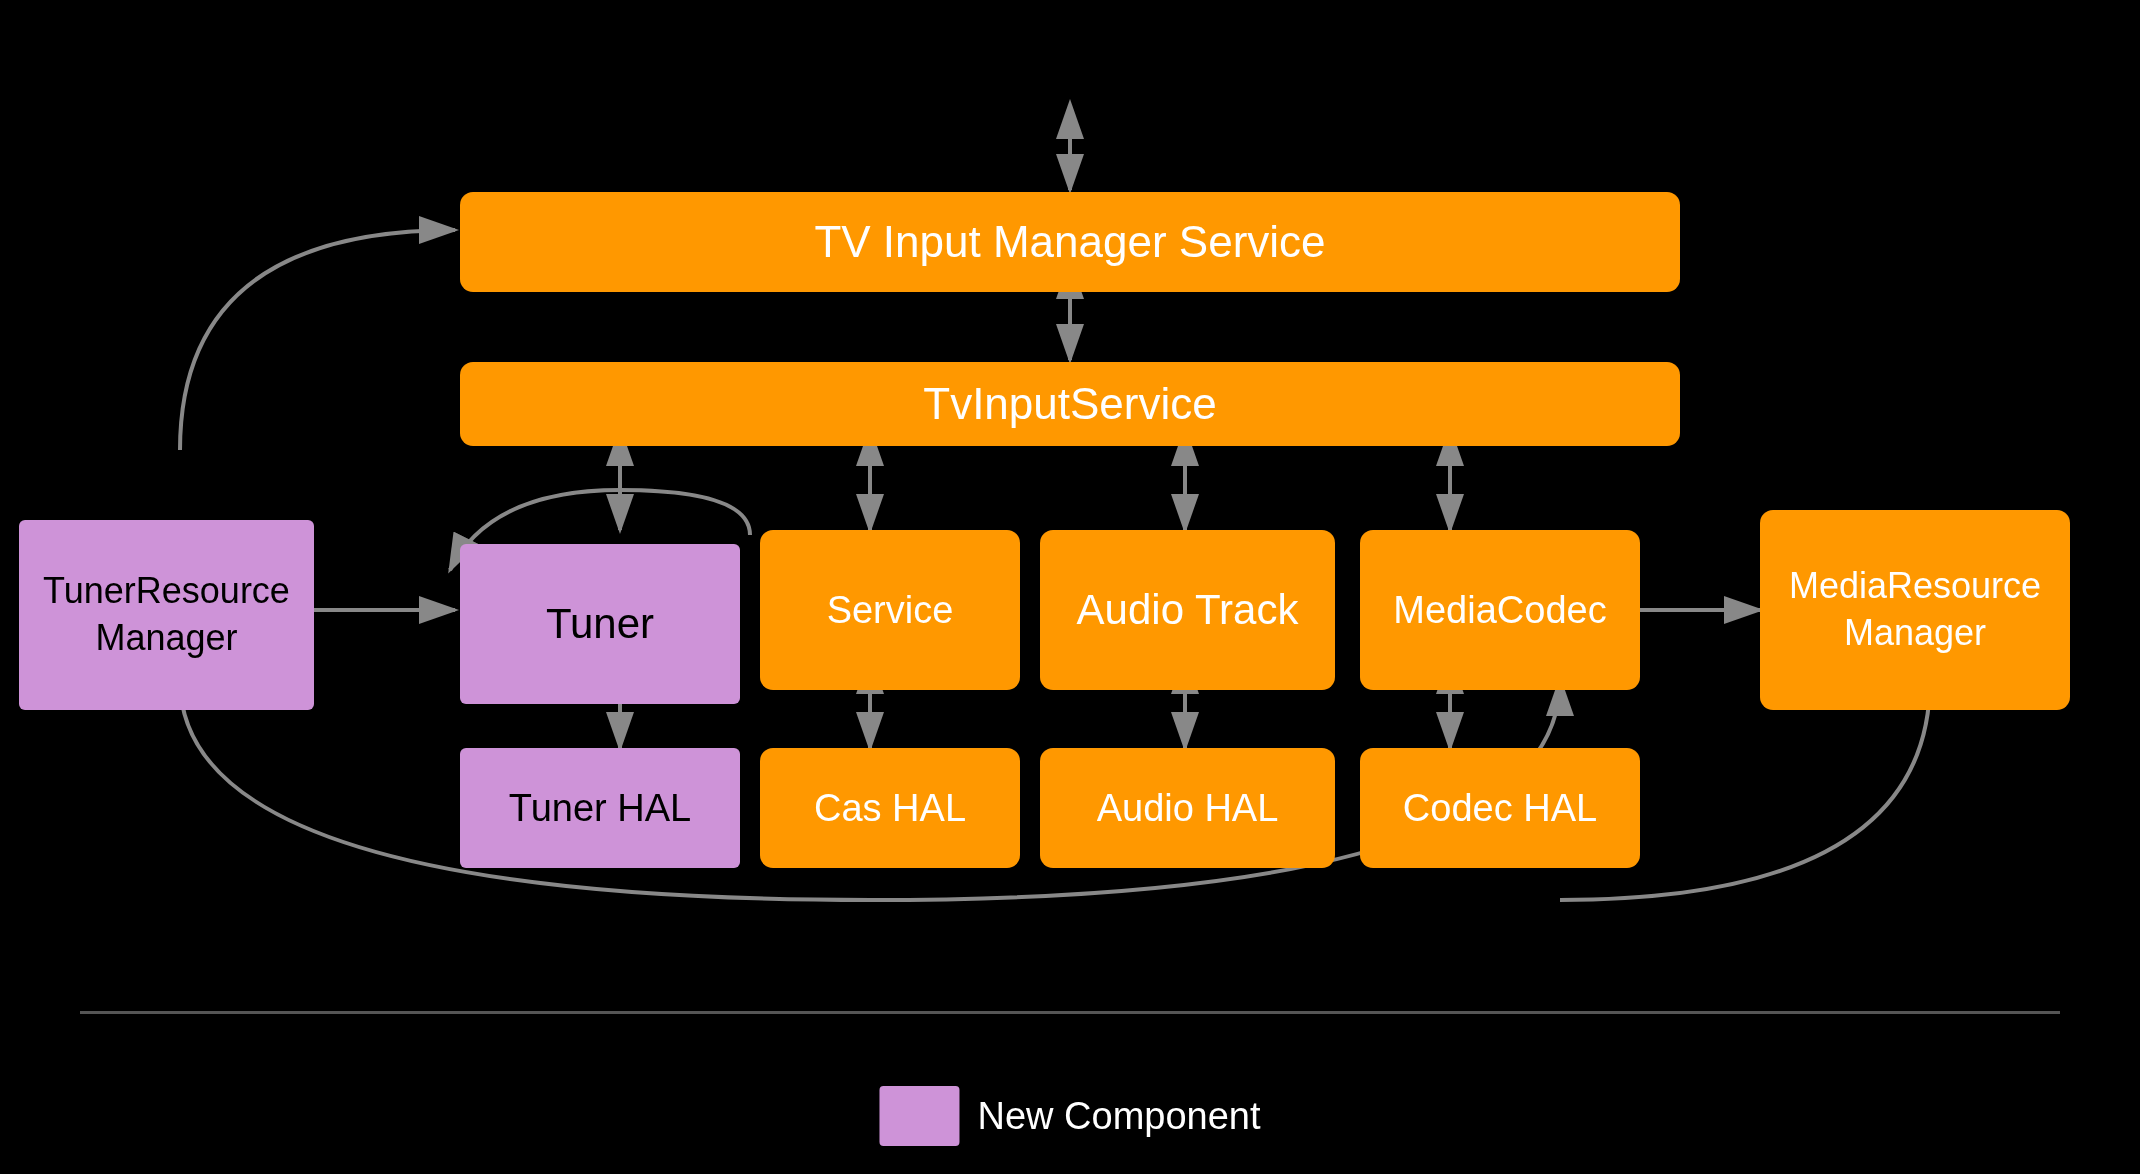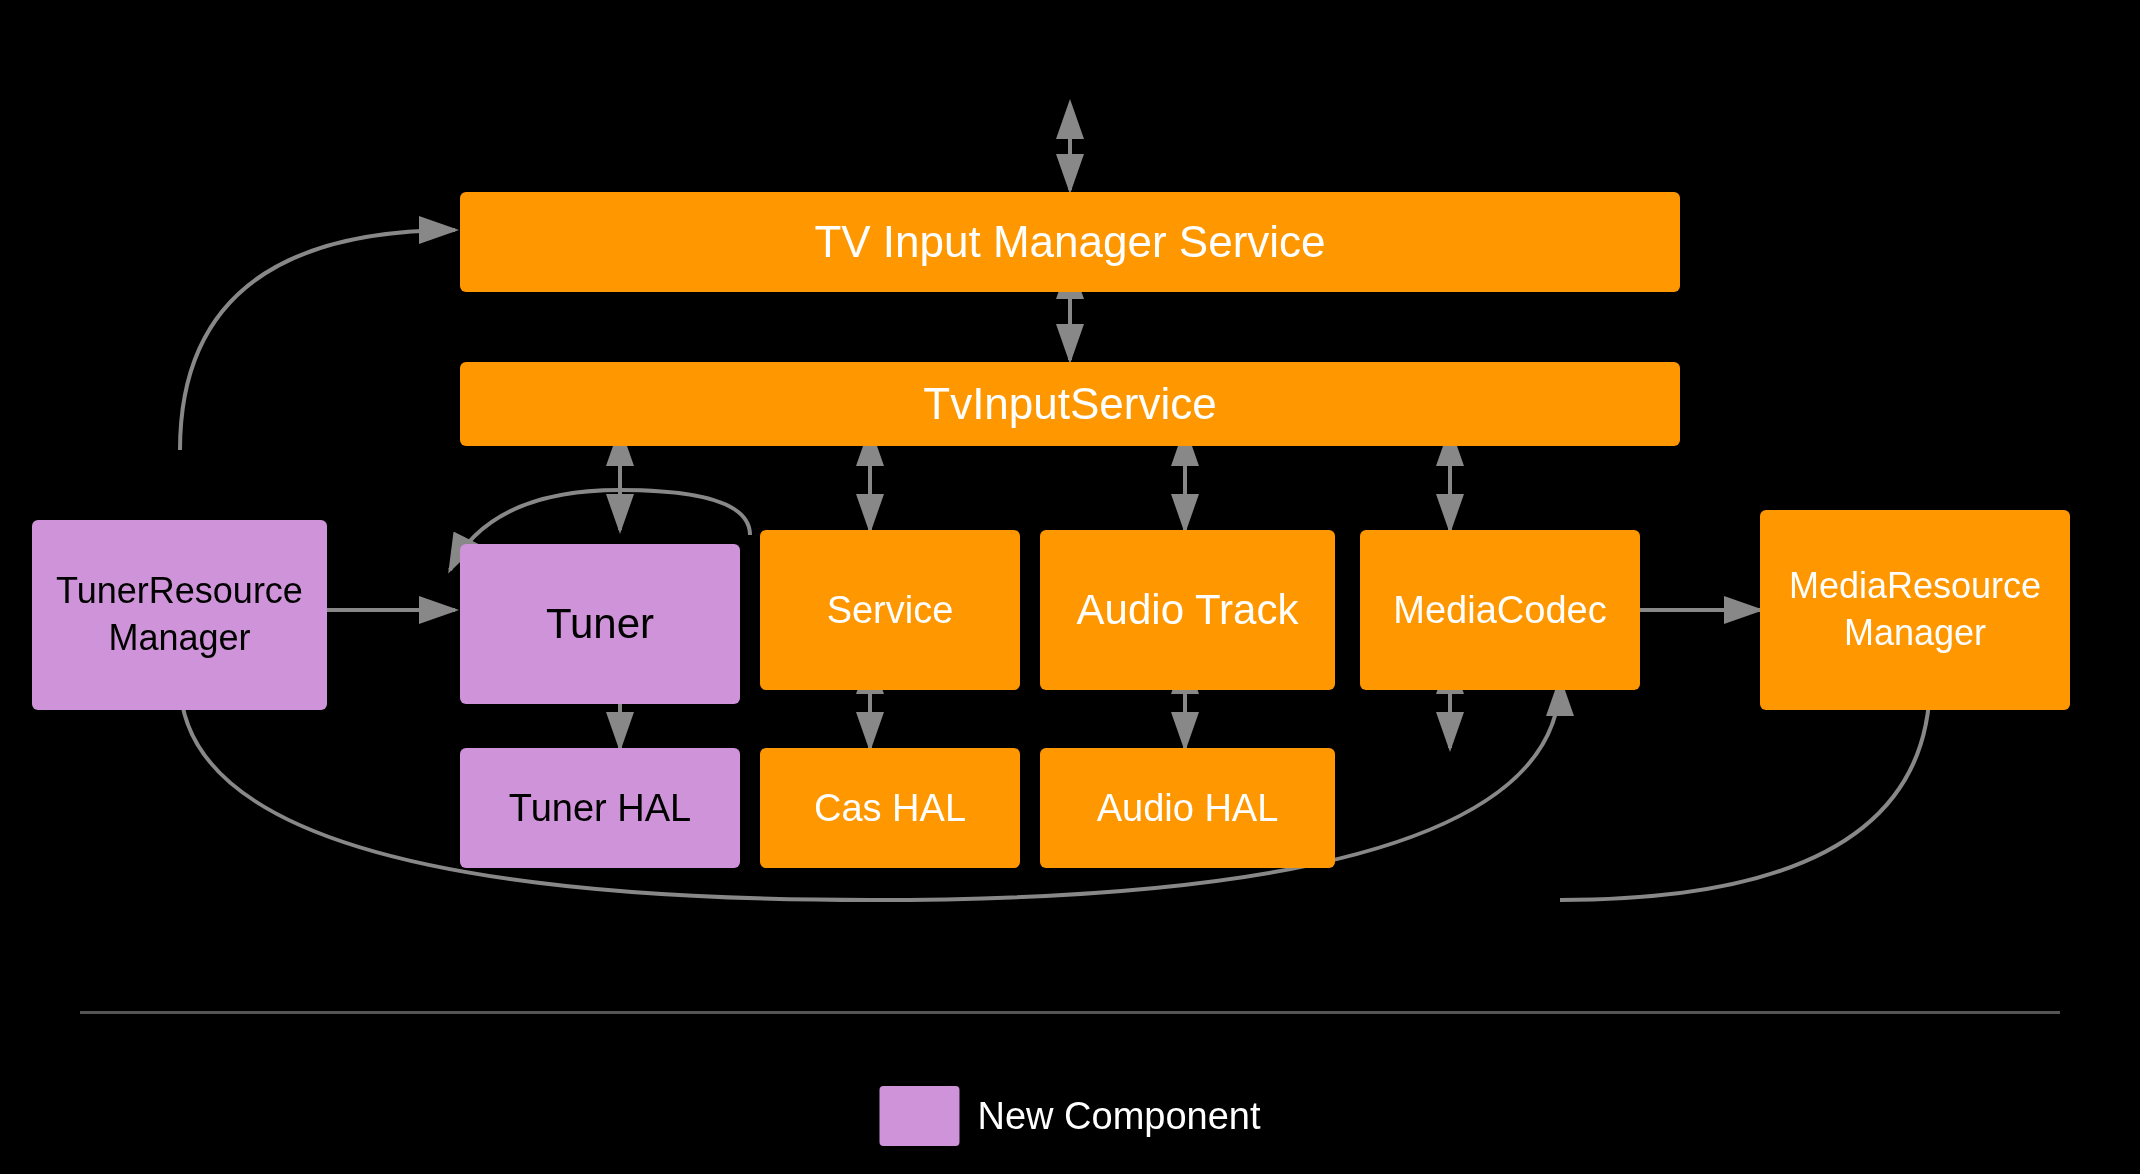--- a/index.html
+++ b/index.html
@@ -32,21 +32,21 @@
       display: flex;
       align-items: center;
       justify-content: center;
       text-align: center;
       font-size: 38px;
       font-weight: 500;
       color: #fff;
       border-radius: 6px;
     }
 
-    .box-orange { background: #FF9800; }
+    .box-orange { background: #FF9800; border-radius: 13px; }
     .box-purple { background: #CE93D8; color: #000; }
     .box-cyan   { background: #00BCD4; }
 
     
     .legend {
       position: absolute;
       bottom: 28px;
       left: 50%;
       transform: translateX(-50%);
       display: flex;
@@ -126,21 +126,21 @@
 
     <path d="M 1930 680 Q 1930 900 1560 900" stroke="#888" stroke-width="4" fill="none"></path>
 
   </svg>
 
 
   <div class="box box-orange" style="left:460px; top:192px; width:1220px; height:100px; font-size:44px;">TV Input Manager Service</div>
 
   <div class="box box-orange" style="left:460px; top:362px; width:1220px; height:84px; font-size:44px;">TvInputService</div>
 
-  <div class="box box-purple" style="left:32px; top:520px; width:295px; height:190px; font-size:36px; line-height:1.3;">
+  <div class="box box-purple" style="left:19px; top:520px; width:295px; height:190px; font-size:36px; line-height:1.3;">
     TunerResource<br>Manager
   </div>
 
   <div class="box box-purple" style="left:460px; top:530px; width:280px; height:160px; font-size:42px;margin-top:14px;">Tuner</div>
 
   <div class="box box-orange" style="left:760px; top:530px; width:260px; height:160px; font-size:38px;">Service</div>
 
   <div class="box box-orange" style="left:1040px; top:530px; width:295px; height:160px; font-size:42px;">Audio Track</div>
 
   <div class="box box-orange" style="left:1360px; top:530px; width:280px; height:160px; font-size:38px;">MediaCodec</div>
@@ -148,20 +148,21 @@
   <div class="box box-orange" style="left:1760px; top:510px; width:310px; height:200px; font-size:36px; line-height:1.3;">
     MediaResource<br>Manager
   </div>
 
   <div class="box box-purple" style="left:460px; top:748px; width:280px; height:120px; font-size:38px;">Tuner HAL</div>
 
   <div class="box box-orange" style="left:760px; top:748px; width:260px; height:120px; font-size:38px;">Cas HAL</div>
 
   <div class="box box-orange" style="left:1040px; top:748px; width:295px; height:120px; font-size:38px;">Audio HAL</div>
 
+  <div class="box box-orange" style="left:1360px; top:748px; width:280px; height:120px; font-size:38px;">Codec HAL</div>
 
   <div class="divider"></div>
 
   <div class="legend">
     <div class="legend-item">
       <div class="legend-box box-purple"></div>
       <span class="legend-label">New Component</span>
     </div>
   </div>
 

